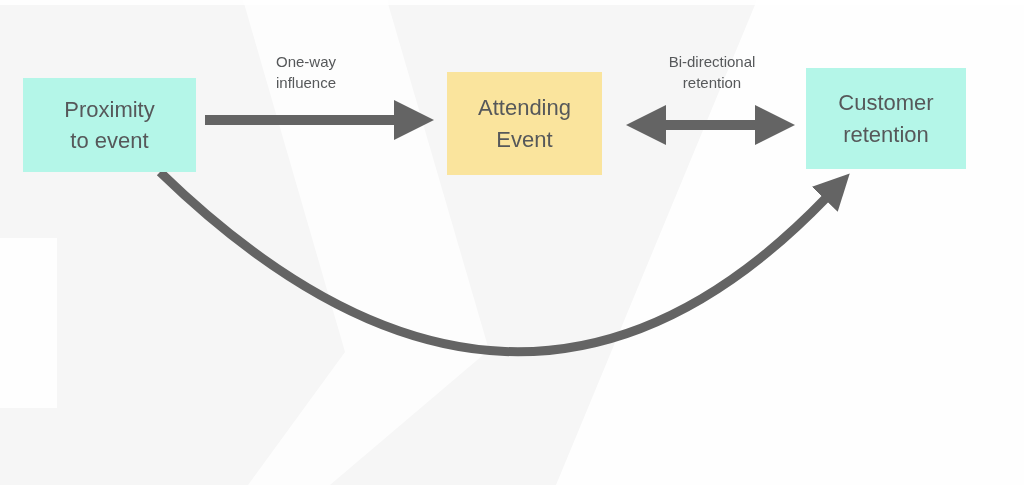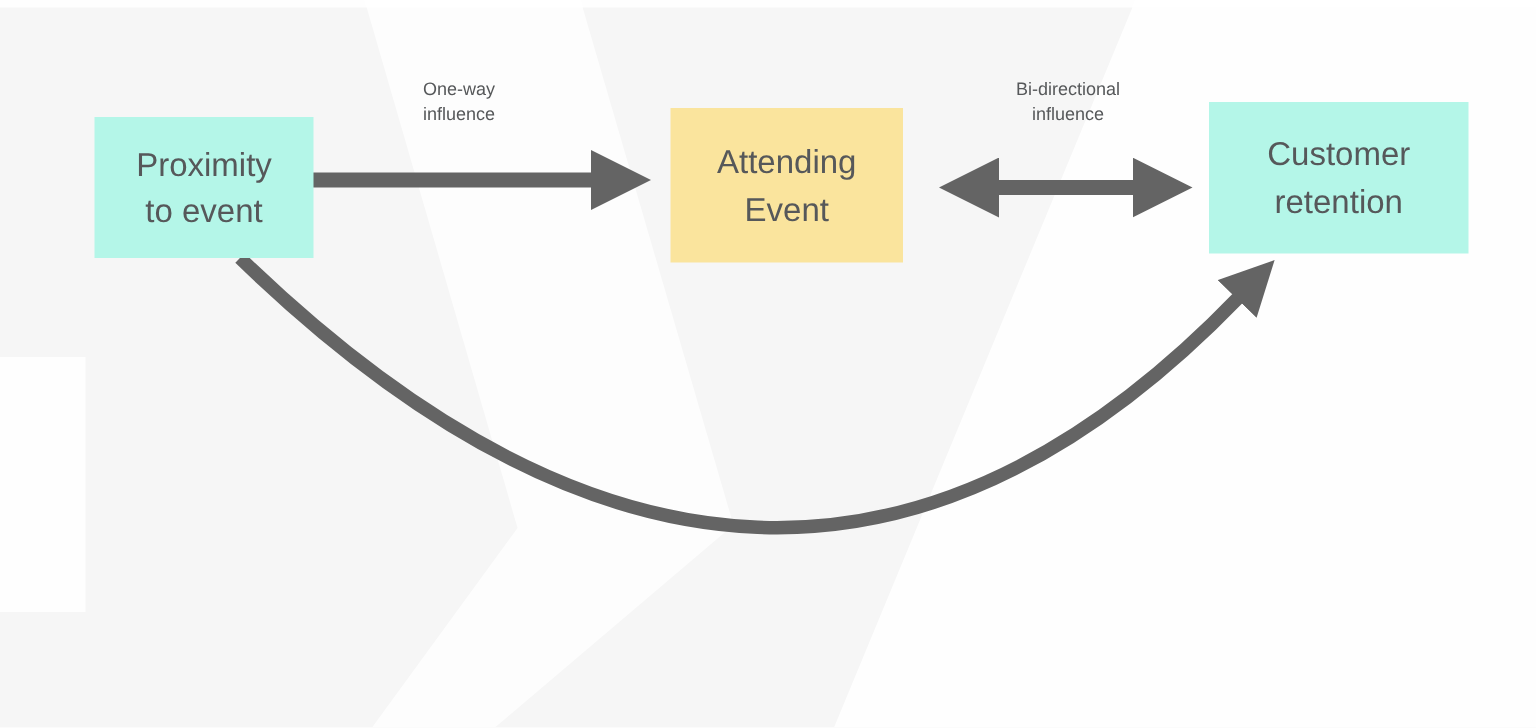--- a/index.html
+++ b/index.html
@@ -29,28 +29,28 @@
     align-items: center;
     justify-content: center;
     text-align: center;
     white-space: pre-line;
     font-size: 22px;
     line-height: 1.42;
     color: var(--text-gray, #56585a);
   }
   .node-teal   { background: var(--node-teal, #b4f6e8); }
   .node-yellow { background: var(--node-yellow, #fae49d); }
-  .node-proximity { left: 23px;  top: 78px; width: 146px; height: 94px; margin-left: 40px; }
+  .node-proximity { left: 23px;  top: 78px; width: 173px; height: 94px; }
   .node-attending { left: 447px; top: 72px; width: 155px; height: 103px; }
-  .node-retention { left: 806px; top: 68px; width: 173px; height: 101px; }
+  .node-retention { left: 806px; top: 68px; width: 160px; height: 101px; }
   .edge-label {
     position: absolute;
     text-align: center;
     white-space: pre-line;
-    font-size: 12px;
+    font-size: 15px;
     line-height: 1.4;
     color: var(--text-gray, #56585a);
   }
   .label-one-way   { left: 221px; top: 51px;  width: 170px; }
   .label-bidir     { left: 626px; top: 51px;  width: 172px; }
   .label-curved    { left: 331px; top: 375px; width: 402px; }
 </style>
 </head>
 <body>
 
@@ -83,16 +83,16 @@
   <div class="node node-yellow node-attending">Attending
 Event</div>
 
   <div class="node node-teal node-retention">Customer
 retention</div>
 
   <div class="edge-label label-one-way">One-way
 influence</div>
 
   <div class="edge-label label-bidir">Bi-directional
-influence</div>
+retention</div>
 
 
 </div>
 
 </body></html>

